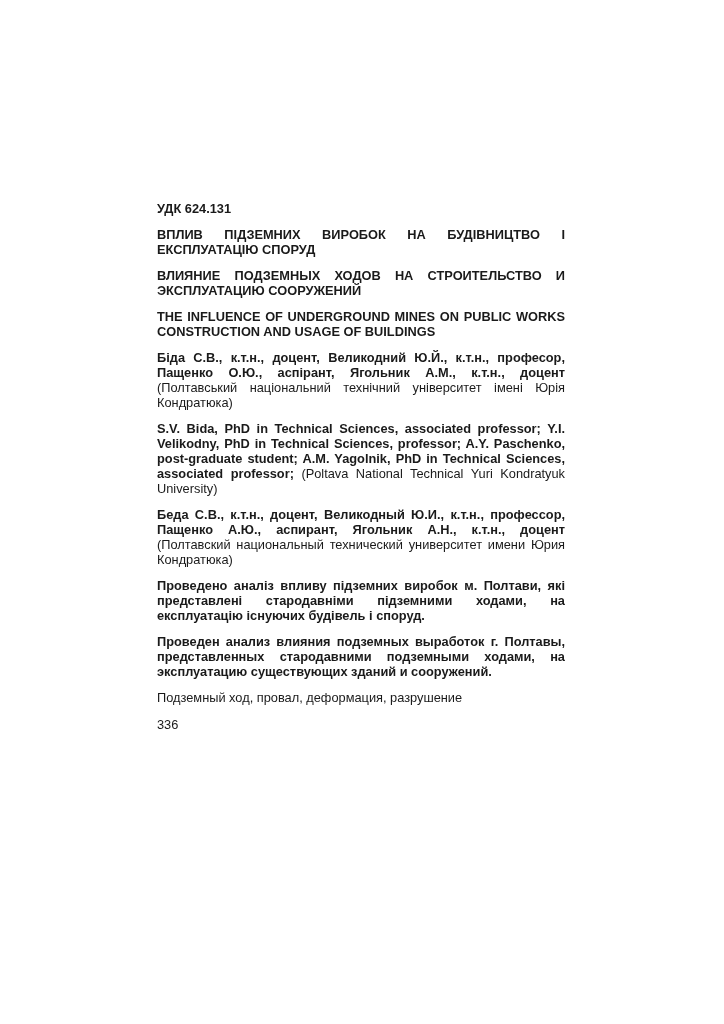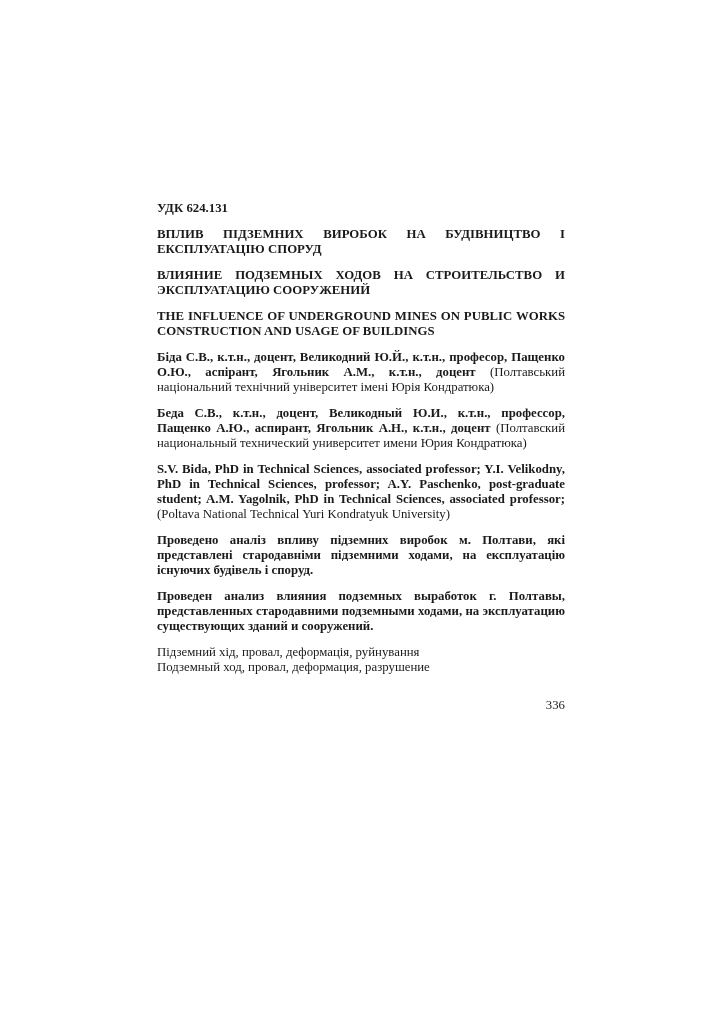--- a/index.html
+++ b/index.html
@@ -5,21 +5,21 @@
   html, body {
     margin: 0;
     padding: 0;
     background: #ffffff;
   }
   .page {
     position: relative;
     width: 724px;
     height: 1024px;
     background: #ffffff;
-    font-family: Liberation Serif, serif;
+    font-family: Liberation Sans, sans-serif;
     color: #1a1a1a;
     overflow: hidden;
   }
   .content {
     position: absolute;
     left: 157px;
     top: 201px;
     width: 408px;
     font-size: 12.8px;
     line-height: 15px;
@@ -34,51 +34,50 @@
   .bold {
     font-weight: bold;
   }
   .kw-line {
     text-align: justify;
   }
   .intro {
     text-indent: 20px;
   }
   .pagenum {
-    margin-top: 23px;
-    text-align: right;
+    margin-top: 12px;
+    text-align: left;
   }
 </style>
 </head>
 <body>
 
 <div class="page">
   <div class="content">
 
     <p class="block bold">УДК 624.131</p>
 
     <p class="block bold">ВПЛИВ ПІДЗЕМНИХ ВИРОБОК НА БУДІВНИЦТВО І ЕКСПЛУАТАЦІЮ СПОРУД</p>
 
     <p class="block bold">ВЛИЯНИЕ ПОДЗЕМНЫХ ХОДОВ НА СТРОИТЕЛЬСТВО И ЭКСПЛУАТАЦИЮ СООРУЖЕНИЙ</p>
 
     <p class="block bold">THE INFLUENCE OF UNDERGROUND MINES ON PUBLIC WORKS CONSTRUCTION AND USAGE OF BUILDINGS</p>
 
     <p class="block"><span class="bold">Біда С.В., к.т.н., доцент, Великодний Ю.Й., к.т.н., професор, Пащенко О.Ю., аспірант, Ягольник А.М., к.т.н., доцент</span><span> (Полтавський національний технічний університет імені Юрія Кондратюка)</span></p>
 
+    <p class="block"><span class="bold">S.V. Bida, PhD in Technical Sciences, associated professor; Y.I. Velikodny, PhD in Technical Sciences, professor; A.Y. Paschenko, post-graduate student; A.M. Yagolnik, PhD in Technical Sciences, associated professor;</span><span> (Poltava National Technical Yuri Kondratyuk University)</span></p>
+
     <p class="block"><span class="bold">Беда С.В., к.т.н., доцент, Великодный Ю.И., к.т.н., профессор, Пащенко А.Ю., аспирант, Ягольник А.Н., к.т.н., доцент</span><span> (Полтавский национальный технический университет имени Юрия Кондратюка)</span></p>
-
-    <p class="block"><span class="bold">S.V. Bida, PhD in Technical Sciences, associated professor; Y.I. Velikodny, PhD in Technical Sciences, professor; A.Y. Paschenko, post-graduate student; A.M. Yagolnik, PhD in Technical Sciences, associated professor;</span><span> (Poltava National Technical Yuri Kondratyuk University)</span></p>
 
     <p class="block bold">Проведено аналіз впливу підземних виробок м. Полтави, які представлені стародавніми підземними ходами, на експлуатацію існуючих будівель і споруд.</p>
 
     <p class="block bold">Проведен анализ влияния подземных выработок г. Полтавы, представленных стародавними подземными ходами, на эксплуатацию существующих зданий и сооружений.</p>
 
 
     <div class="block">
-      <div class="kw-line">Підземний хід, провал, деформація, руйнування</div>
       <div class="kw-line">Подземный ход, провал, деформация, разрушение</div>
     </div>
 
 
     <div class="pagenum">336</div>
 
   </div>
 </div>
 
 </body></html>

